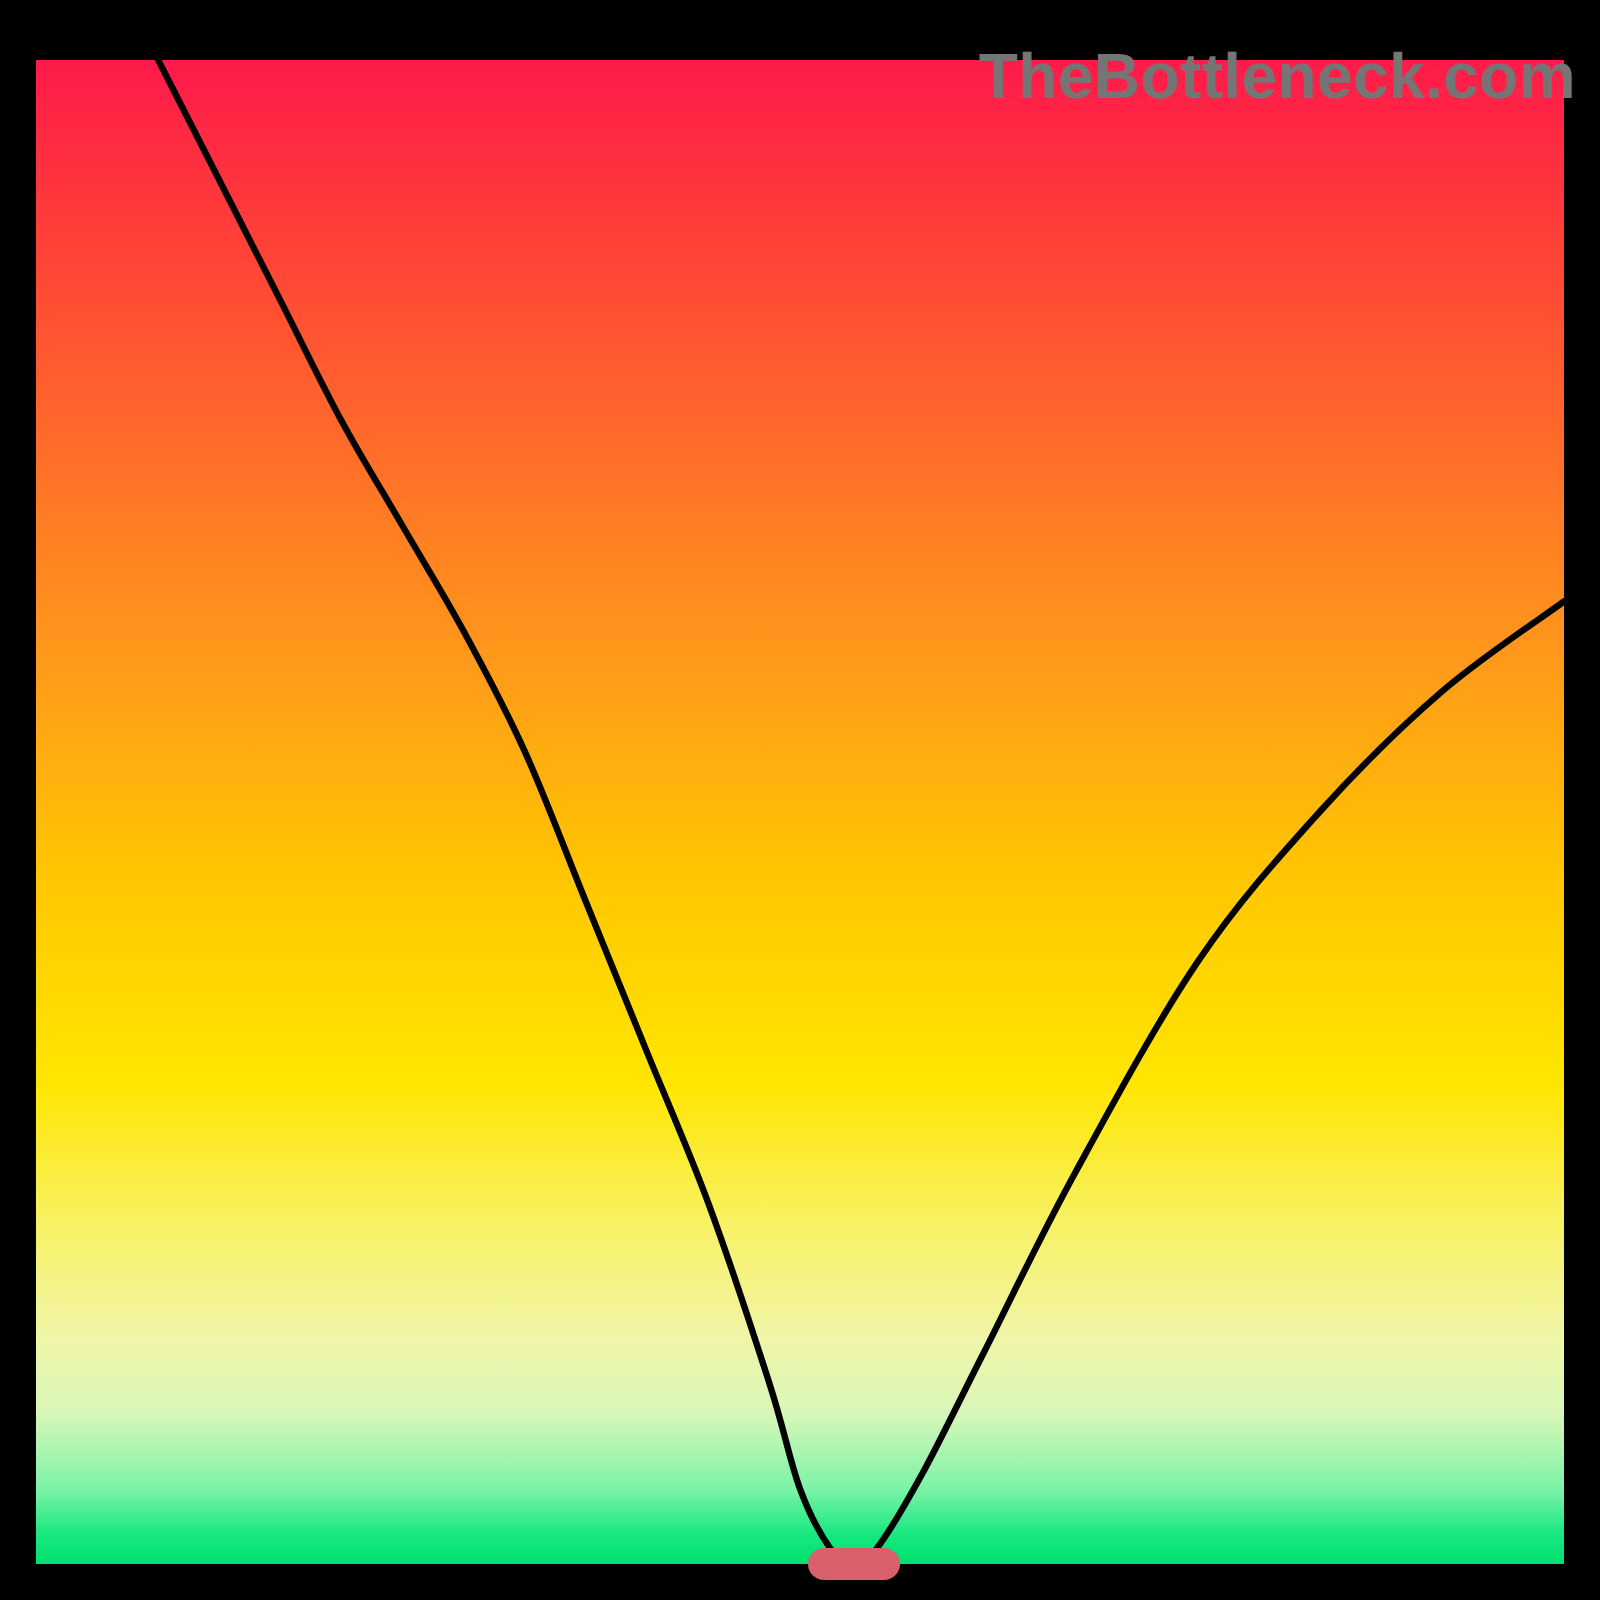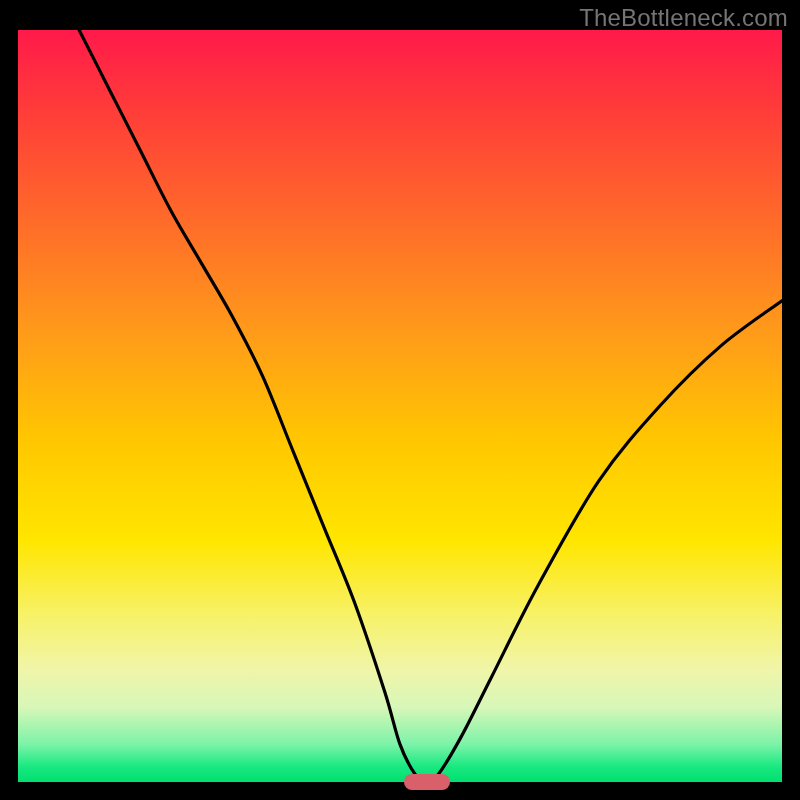--- a/index.html
+++ b/index.html
@@ -5,25 +5,25 @@
   * { margin: 0; padding: 0; box-sizing: border-box; }
   html, body { width: 800px; height: 800px; overflow: hidden; background: #000; }
   .frame {
     position: relative;
     width: 800px;
     height: 800px;
     background: #000;
   }
   .watermark {
     position: absolute;
-    top: 4px;
+    top: 20px;
     right: 12px;
     font-family: Arial, Helvetica, sans-serif;
-    font-size: 24px;
-    font-weight: 400;
+    font-size: 32px;
+    font-weight: 700;
     color: #757575;
     letter-spacing: 0.2px;
     z-index: 10;
   }
   .plot {
     position: absolute;
     left: 18px;
     top: 30px;
     width: 764px;
     height: 752px;

